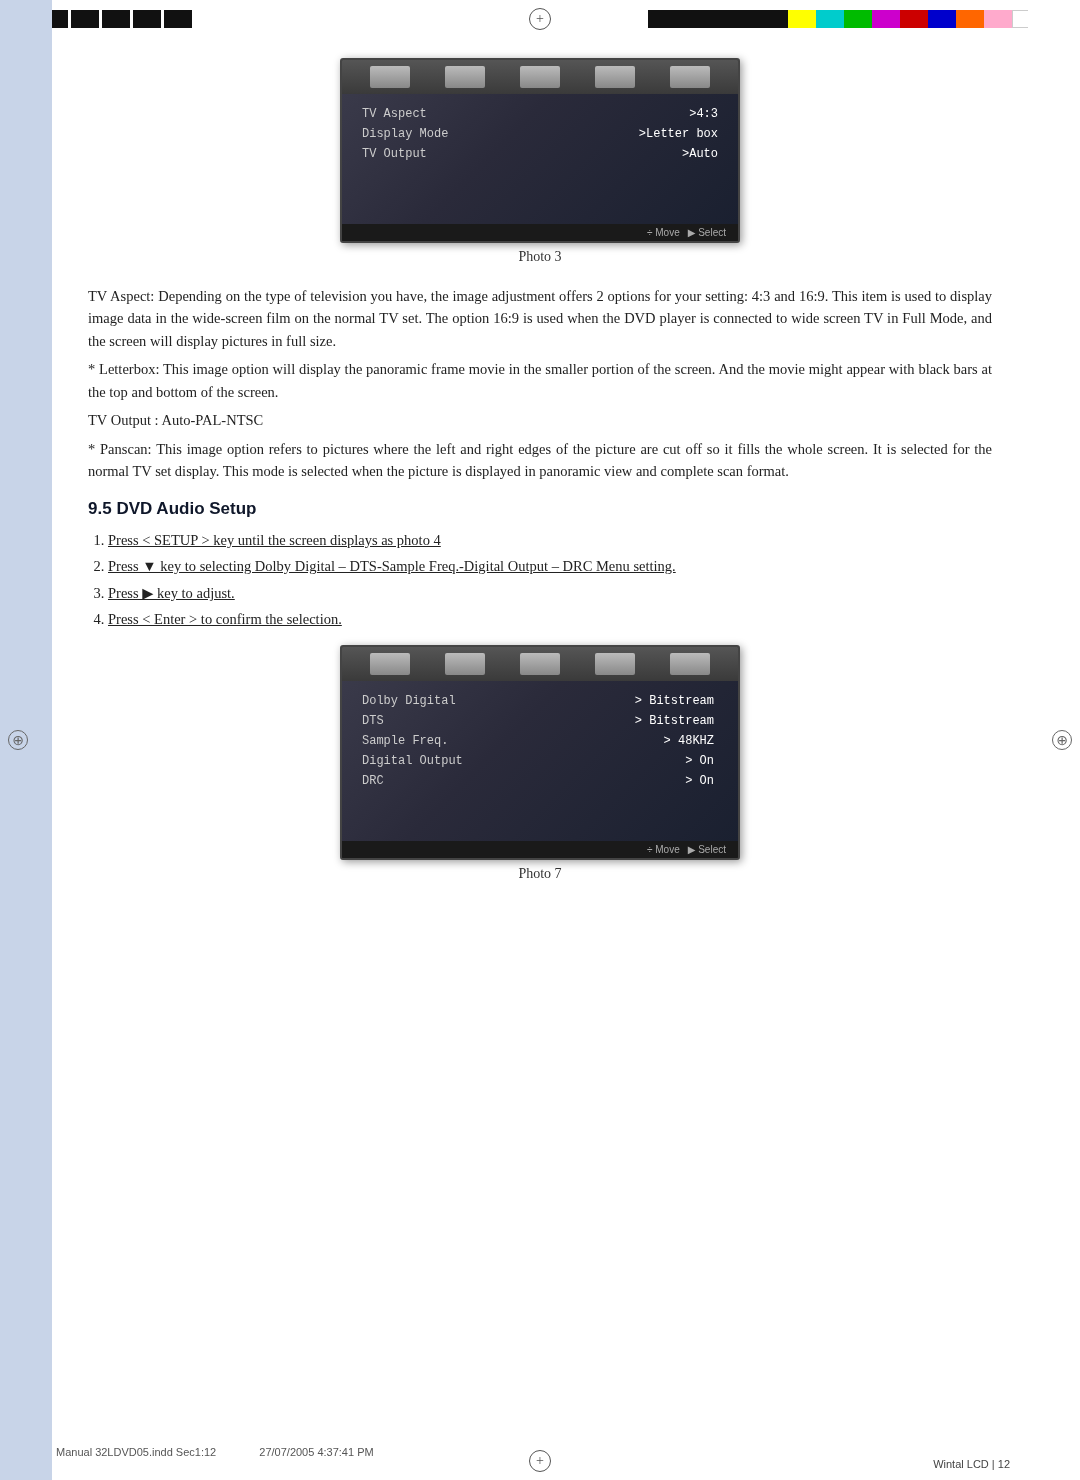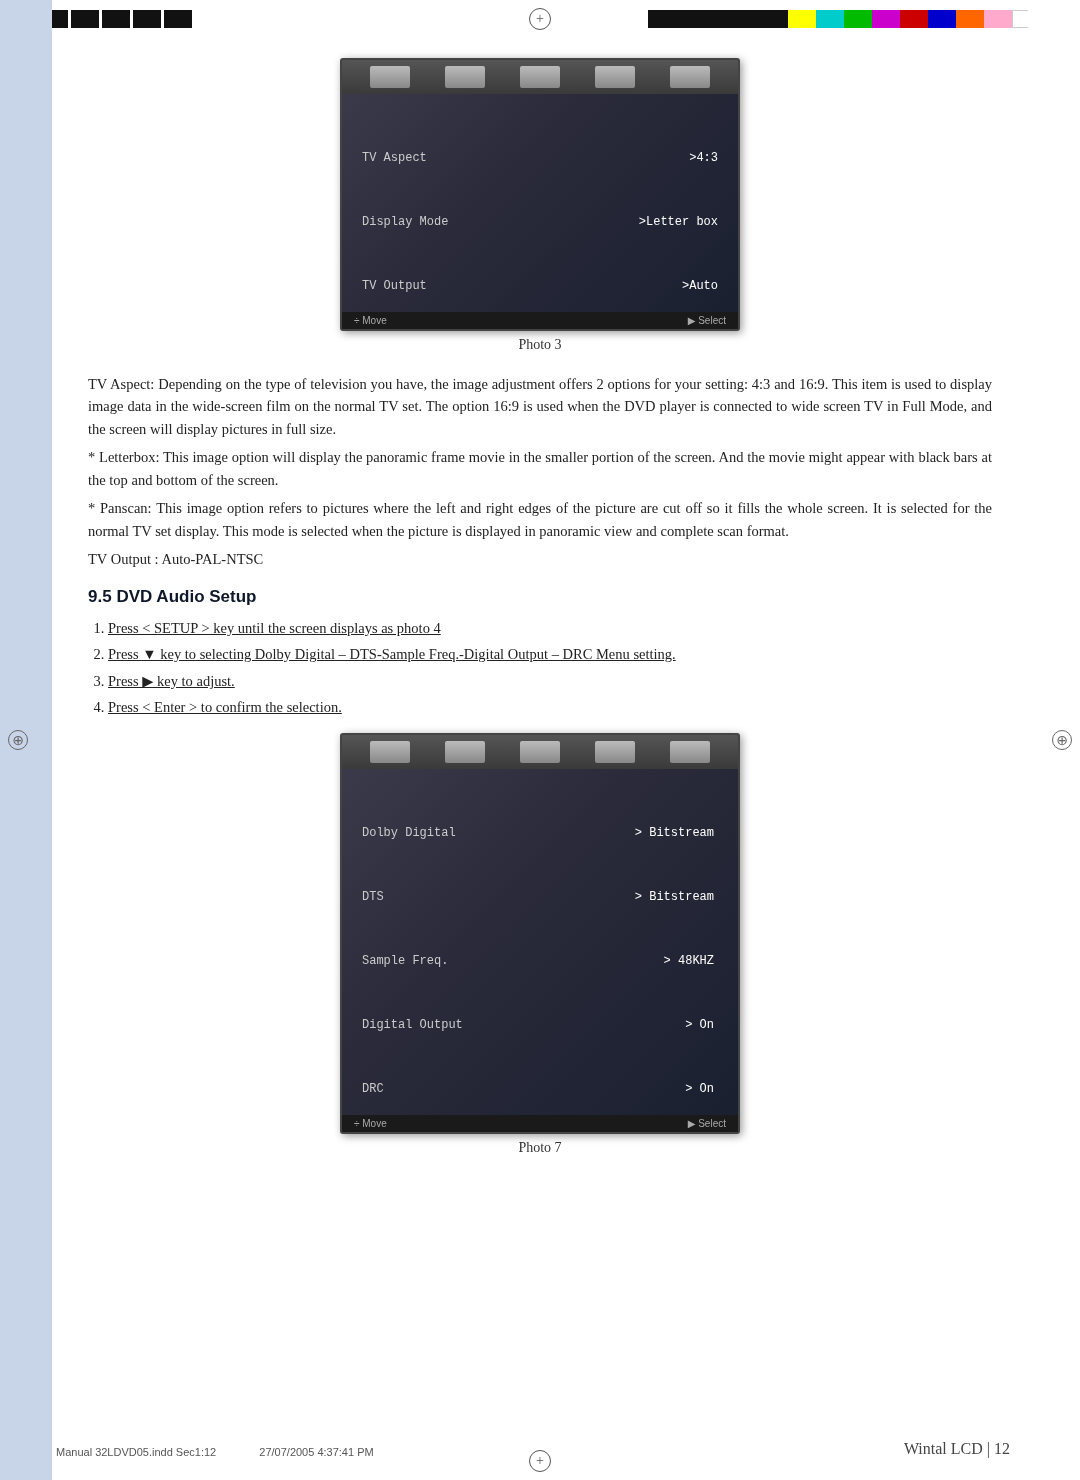--- a/index.html
+++ b/index.html
@@ -168,32 +168,31 @@
       min-height: 130px;
       position: relative;
     }
 
     .screen-row {
       display: flex;
       justify-content: space-between;
       padding: 3px 0;
       font-family: 'Courier New', monospace;
       font-size: 12px;
-      margin-top: 44px;
     }
 
     .screen-row .label { color: #ccc; }
     .screen-row .value { color: #fff; }
 
     .screen-footer {
       background: #1a1a1a;
       padding: 3px 12px;
       display: flex;
-      justify-content: space-between;
-      gap: 28px;
+      justify-content: flex-end;
+      gap: 8px;
       font-family: Arial, sans-serif;
       font-size: 10px;
       color: #aaa;
     }
 
     .photo-caption {
       text-align: center;
       font-size: 14px;
       margin-top: 6px;
       margin-bottom: 14px;
@@ -233,25 +232,25 @@
     .numbered-list li {
       font-size: 14.5px;
       line-height: 1.55;
       margin-bottom: 4px;
       color: #222;
     }
 
     
     .page-footer {
       position: absolute;
-      bottom: 22px;
+      bottom: 10px;
       right: 70px;
-      font-size: 16px;
+      font-size: 11px;
       color: #444;
-      font-family: Liberation Serif, serif;
+      font-family: Liberation Sans, sans-serif;
     }
 
     .footer-left {
       position: absolute;
       bottom: 22px;
       left: 56px;
       font-size: 11px;
       color: #555;
       font-family: Arial, sans-serif;
     }
@@ -363,22 +362,22 @@
         <span>÷ Move</span>
         <span>▶ Select</span>
       </div>
     </div>
     <div class="photo-caption">Photo 3</div>
   </div>
 
   <div class="body-text">
     <p>TV Aspect: Depending on the type of television you have, the image adjustment offers 2 options for your setting: 4:3 and 16:9. This item is used to display image data in the wide-screen film on the normal TV set. The option 16:9 is used when the DVD player is connected to wide screen TV in Full Mode, and the screen will display pictures in full size.</p>
     <p>* Letterbox: This image option will display the panoramic frame movie in the smaller portion of the screen. And the movie might appear with black bars at the top and bottom of the screen.</p>
+    <p>TV Output : Auto-PAL-NTSC</p>
     <p>* Panscan: This image option refers to pictures where the left and right edges of the picture are cut off so it fills the whole screen. It is selected for the normal TV set display. This mode is selected when the picture is displayed in panoramic view and complete scan format.</p>
-    <p>TV Output : Auto-PAL-NTSC</p>
   </div>
 
   <div class="section-heading">
     <span>9.5</span>&nbsp;<span>DVD Audio Setup</span>
   </div>
 
   <ol class="numbered-list">
     <li>Press &lt; SETUP &gt; key until the screen displays as photo 4</li>
     <li>Press ▼ key to selecting Dolby Digital – DTS-Sample Freq.-Digital Output – DRC Menu setting.</li>
     <li>Press ▶ key to adjust.</li>

